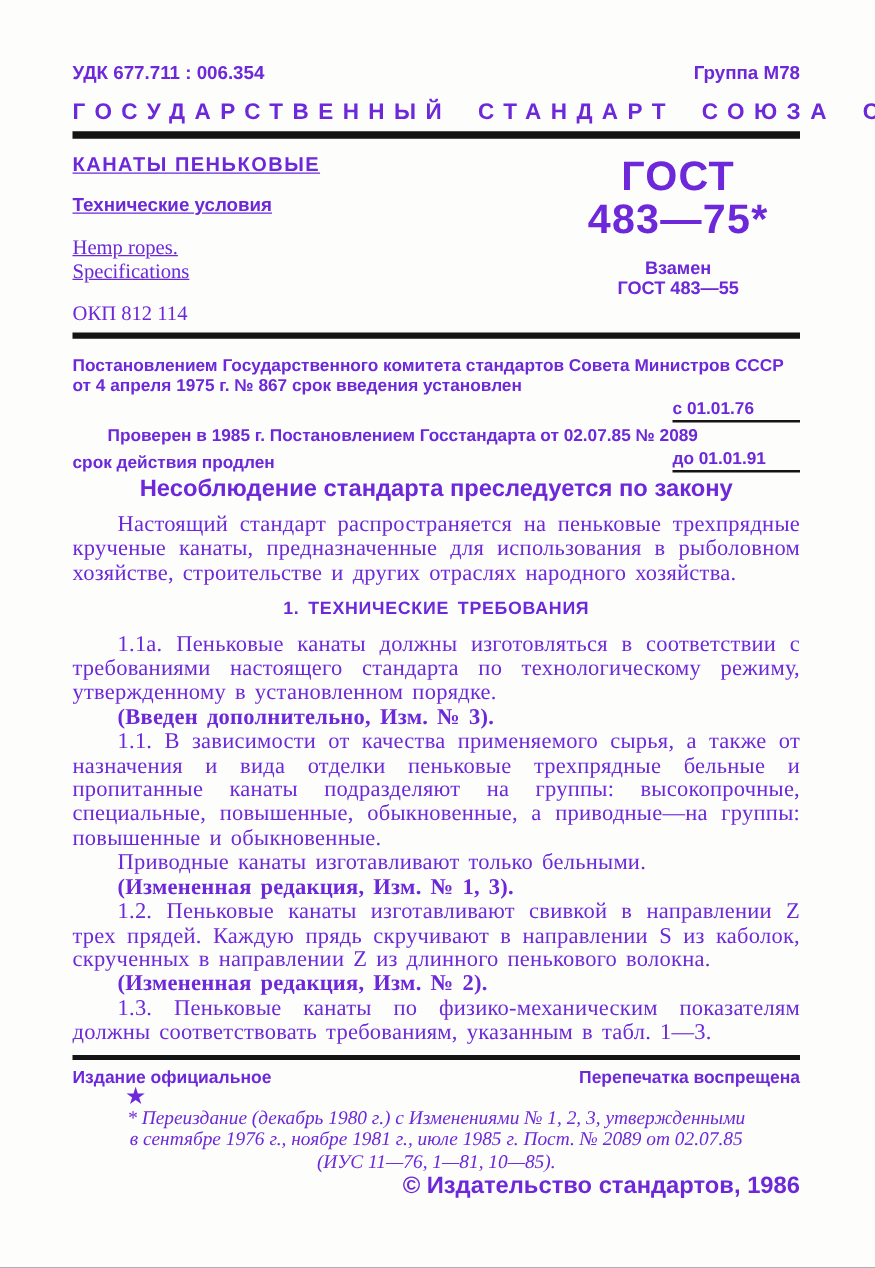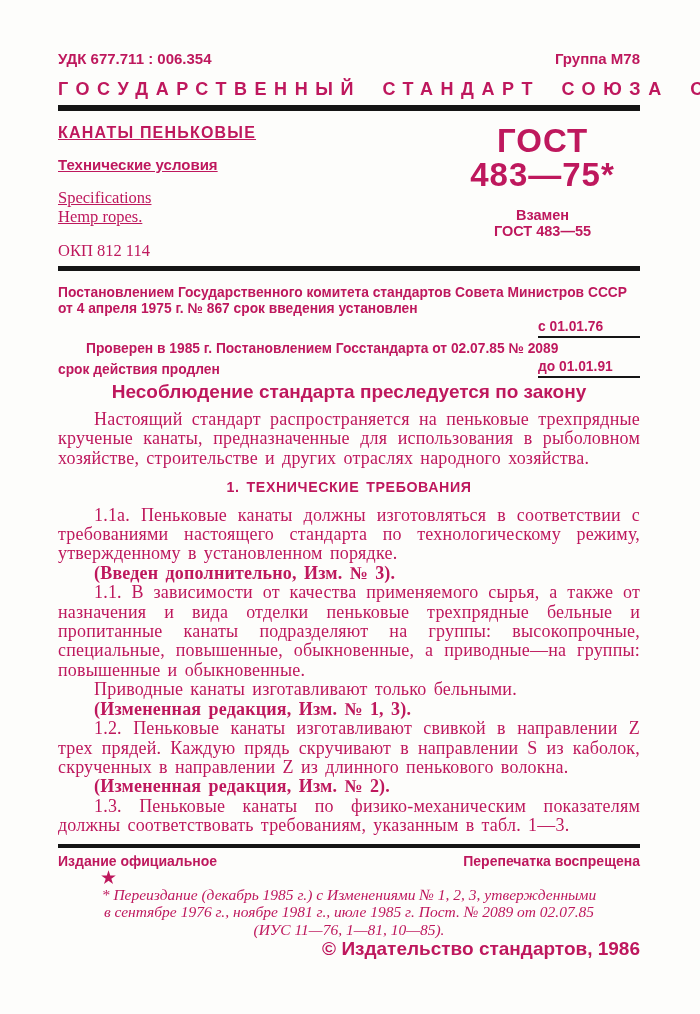--- a/index.html
+++ b/index.html
@@ -1,18 +1,18 @@
 <!DOCTYPE html>
 <html><head>
 <meta charset="utf-8">
 <style>
   html,body{margin:0;padding:0;background:#777;}
   .page{
     width:700px;height:1014px;box-sizing:border-box;position:relative;
-    margin:0 auto;background:#fdfdfb;color:#be185d;
+    margin:0 auto;background:#fdfdfb;color:#6d28d9;
     padding:50px 60px 0 58px;overflow:hidden;
     font-family:"Liberation Serif",serif;
   }
   .sans{font-family:"Liberation Sans",sans-serif;}
   
   .hdr-row{display:flex;justify-content:space-between;align-items:baseline;
     font-weight:bold;font-size:15px;line-height:17px;}
   .union-line{margin-top:14px;font-weight:bold;font-size:18px;line-height:17px;
     letter-spacing:0.42em;word-spacing:0.5em;white-space:nowrap;}
   .rule{background:#151515;border:none;margin:0;}
@@ -63,22 +63,22 @@
     <span>Группа М78</span>
   </div>
   <div class="union-line sans">ГОСУДАРСТВЕННЫЙ СТАНДАРТ СОЮЗА ССР</div>
   <div class="rule rule1"></div>
 
   <div class="title-block">
     <div class="tb-left sans">
       <div class="doc-title">КАНАТЫ ПЕНЬКОВЫЕ</div>
       <div class="doc-subtitle">Технические условия</div>
       <div class="doc-en" style="font-family:'Liberation Serif',serif;">
+        <div>Hemp ropes.</div>
         <div>Specifications</div>
-        <div>Hemp ropes.</div>
       </div>
     </div>
     <div class="tb-right sans">
       <div class="gost-big">ГОСТ</div>
       <div class="gost-big">483—75*</div>
       <div class="vzamen">
         <div>Взамен</div>
         <div>ГОСТ 483—55</div>
       </div>
     </div>
@@ -112,19 +112,19 @@
     <p class="ind">1.3. Пеньковые канаты по физико-механическим показателям должны соответствовать требованиям, указанным в табл. 1—3.</p>
   </div>
 
   <div class="rule rule3"></div>
   <div class="ftr-row sans">
     <span>Издание официальное</span>
     <span>Перепечатка воспрещена</span>
   </div>
   <div class="star">★</div>
   <div class="footnote">
-    <div>* Переиздание (декабрь 1985 г.) с Изменениями № 1, 2, 3, утвержденными</div>
+    <div>* Переиздание (декабрь 1980 г.) с Изменениями № 1, 2, 3, утвержденными</div>
     <div>в сентябре 1976 г., ноябре 1981 г., июле 1985 г. Пост. № 2089 от 02.07.85</div>
     <div>(ИУС 11—76, 1—81, 10—85).</div>
   </div>
   <div class="copyright">© Издательство стандартов, 1986</div>
 
 </div>
 
 </body></html>

